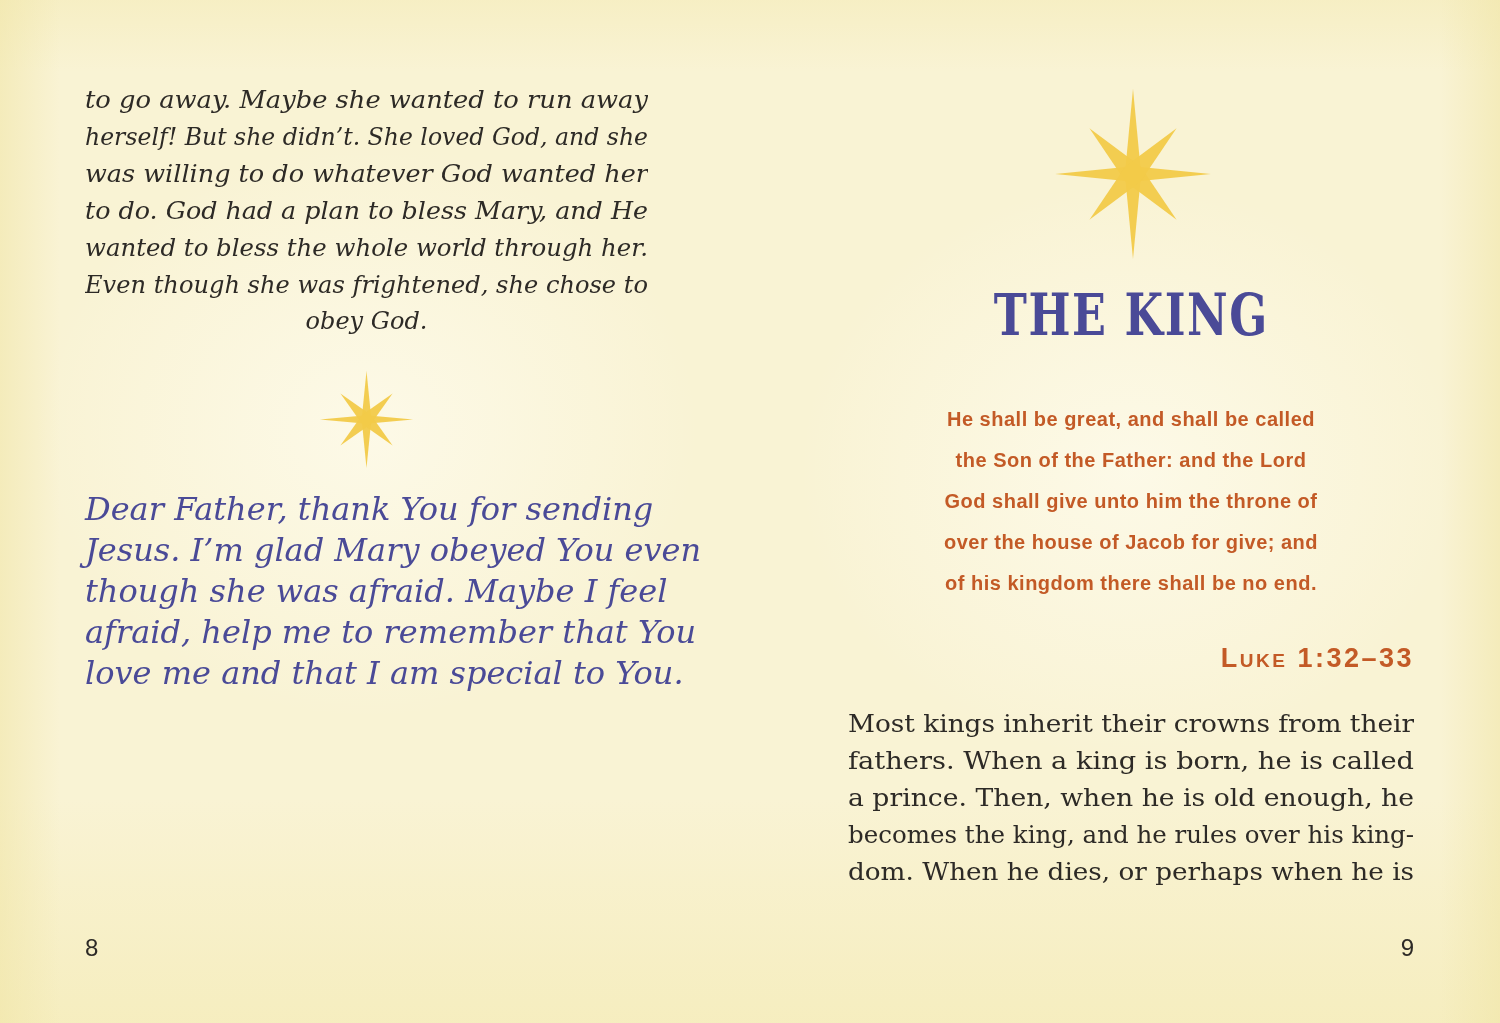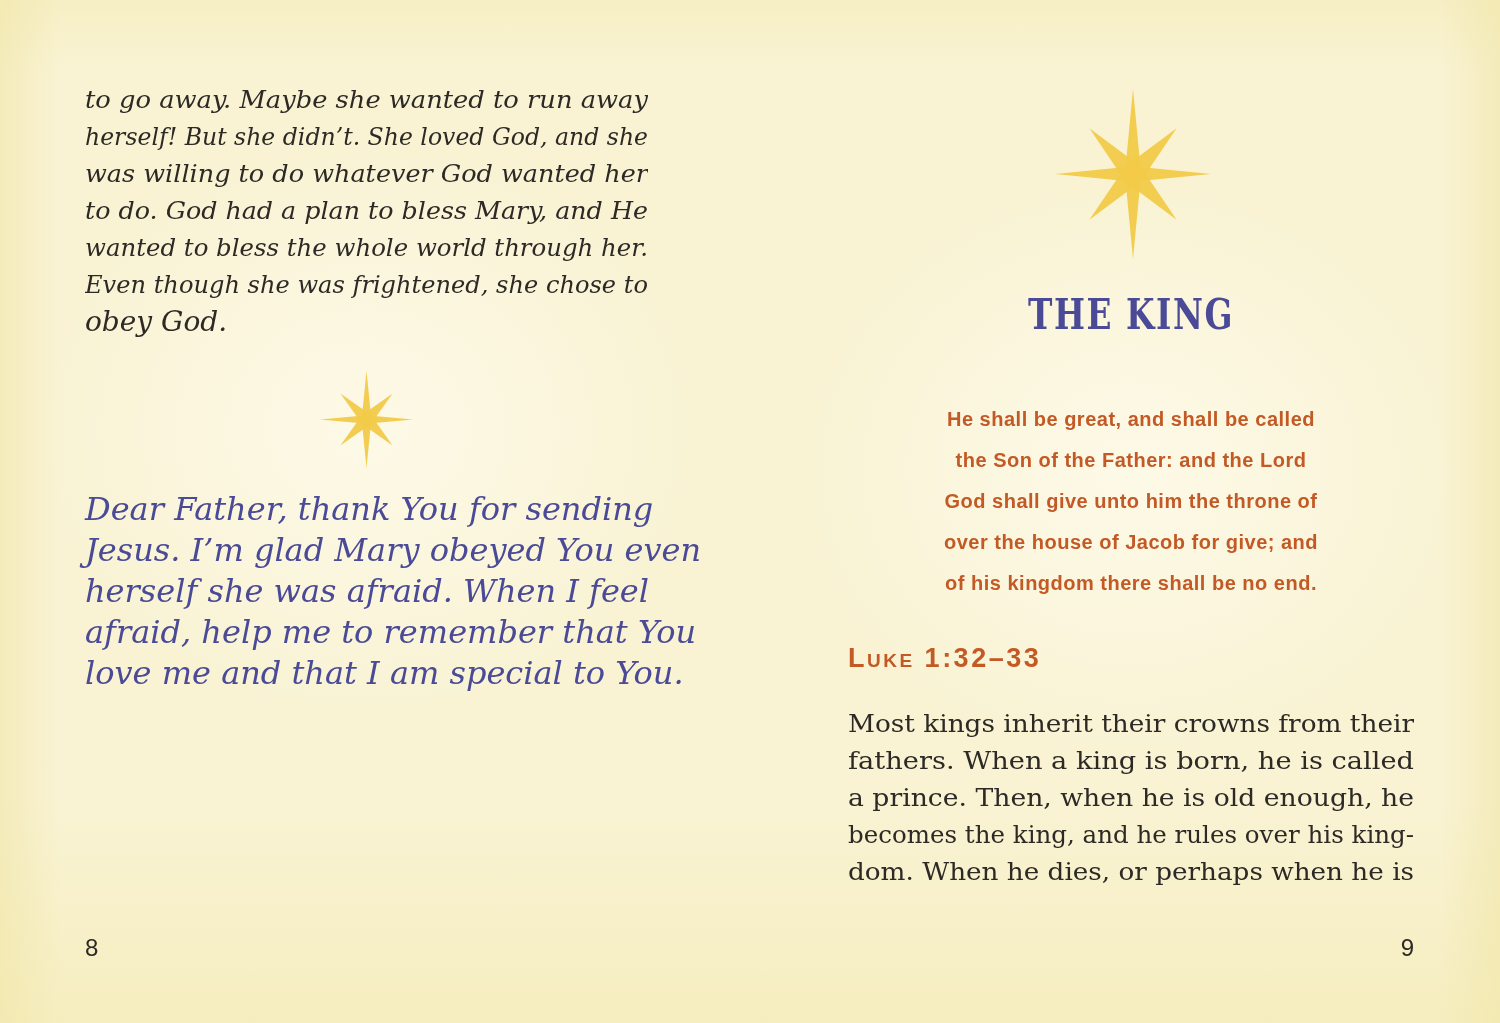--- a/index.html
+++ b/index.html
@@ -40,23 +40,24 @@
 
   
   .jline { display: block; }
   .jtext {
     font-family: "DejaVu Serif", serif;
     font-size: 24px;
     fill: #2d2a26;
   }
 
   .plain-line {
-    font-size: 28px;
+    font-size: 24px;
     line-height: 37px;
     color: #2d2a26;
+    text-align: center;
   }
 
   .left-body  { left: 85px;  top: 81px;  width: 563px; font-style: italic; }
   .right-body { left: 848px; top: 705px; width: 566px; }
 
   .small-star { left: 318px;  top: 371px; width: 97px;  height: 97px; }
   .big-star   { left: 1052px; top: 89px;  width: 162px; height: 170px; }
   .star-shape { fill: #f2ca49; fill-opacity: 0.95; }
 
   .prayer {
@@ -70,21 +71,21 @@
     color: #4a4a97;
     white-space: nowrap;
   }
 
   .title {
     left: 848px; top: 284px; width: 566px;
     margin: 0;
     text-align: center;
     font-family: "DejaVu Serif", serif;
     font-weight: bold;
-    font-size: 42px;
+    font-size: 57px;
     line-height: 62px;
     color: #4a4a97;
     letter-spacing: 2px;
     white-space: nowrap;
   }
   .title-inner { display: inline-block; transform: scaleX(0.78); transform-origin: center; }
 
   .scripture {
     left: 848px; top: 399px; width: 566px;
     text-align: center;
@@ -94,21 +95,21 @@
     font-weight: bold;
     font-size: 20px;
     line-height: 41px;
     color: #c35a26;
     letter-spacing: 0.5px;
     white-space: nowrap;
   }
 
   .scripture-ref {
     left: 848px; top: 641px; width: 566px;
-    text-align: left;
+    text-align: right;
     font-family: "Liberation Sans", sans-serif;
     font-weight: bold;
     font-variant: small-caps;
     font-size: 27px;
     line-height: 34px;
     color: #c35a26;
     letter-spacing: 2.5px;
   }
 
   .page-num {
@@ -167,21 +168,21 @@
     <svg class="layer small-star" viewBox="0 0 100 100" aria-hidden="true">
       <polygon class="star-shape" points="50,0 55,50 50,100 45,50"></polygon>
       <polygon class="star-shape" points="2,50 50,45.5 98,50 50,54.5"></polygon>
       <polygon class="star-shape" points="23.1,23.1 54.6,45.4 76.9,76.9 45.4,54.6"></polygon>
       <polygon class="star-shape" points="76.9,23.1 54.6,54.6 23.1,76.9 45.4,45.4"></polygon>
     </svg>
 
     <div class="layer prayer">
       <div class="pline">Dear Father, thank You for sending</div>
       <div class="pline">Jesus. I’m glad Mary obeyed You even</div>
-      <div class="pline">herself she was afraid. When I feel</div>
+      <div class="pline">though she was afraid. Maybe I feel</div>
       <div class="pline">afraid, help me to remember that You</div>
       <div class="pline">love me and that I am special to You.</div>
     </div>
 
     <div class="layer page-num left-num">8</div>
   </section>
 
   <section>
 
     <svg class="layer big-star" viewBox="0 0 100 100" preserveAspectRatio="none" aria-hidden="true">

